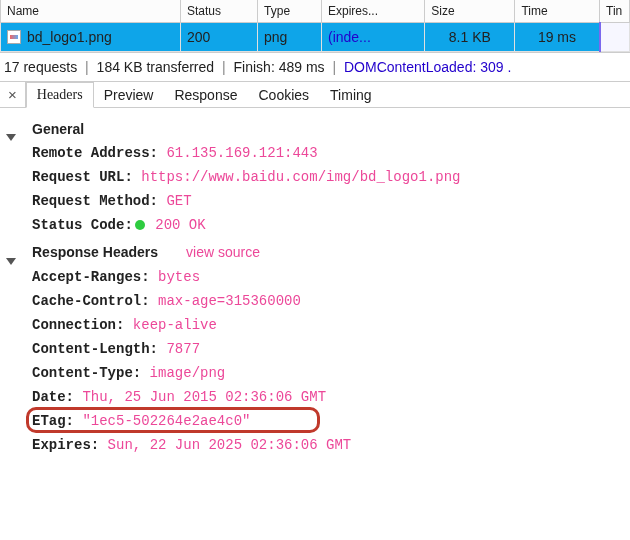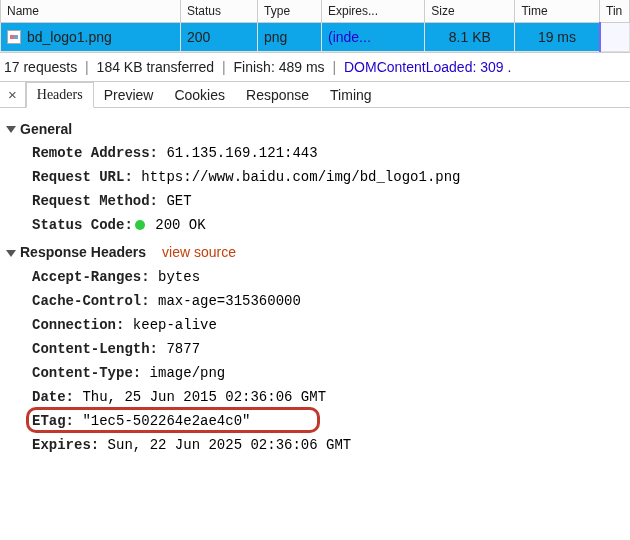--- a/index.html
+++ b/index.html
@@ -86,42 +86,42 @@
     margin-bottom: -1px;
     background: #fff;
     font-family: Liberation Serif, serif;
   }
 
   
   .panel { padding: 6px 4px 10px 4px; font-size: 14px; line-height: 1.65; }
   .section-title {
     font-weight: bold;
     display: flex;
-    align-items: center;
-    gap: 4px;
+    align-items: flex-end;
+    gap: 16px;
     cursor: pointer;
     margin-top: 4px;
   }
   .tri {
     display: inline-block;
     width: 0; height: 0;
     border-left: 5px solid transparent;
     border-right: 5px solid transparent;
     border-top: 7px solid #555;
     margin-left: 2px;
   }
   .section-extra {
     font-weight: normal;
-    color: #c2410c;
+    color: #ec4899;
     margin-left: 12px;
     cursor: pointer;
   }
   .kv-list { padding-left: 28px; }
   .kv-row .k { font-weight: bold; font-family: Liberation Mono, monospace; }
-  .kv-row .v { color: #000000; }
+  .kv-row .v { color: #ec4899; }
   .status-dot {
     display: inline-block;
     width: 10px; height: 10px;
     border-radius: 50%;
     background: #2ecc40;
     vertical-align: -1px;
     margin: 0 2px 0 2px;
   }
   .highlight-box {
     position: absolute;
@@ -168,22 +168,22 @@
   <span class="sep">|</span>
   <span>Finish: 489 ms</span>
   <span class="sep">|</span>
   <span class="link">DOMContentLoaded: 309 .</span>
 </div>
 
 <div class="tab-row">
   <div class="close-x">×</div>
   <div class="tab active">Headers</div>
   <div class="tab">Preview</div>
+  <div class="tab">Response</div>
   <div class="tab">Cookies</div>
-  <div class="tab">Response</div>
   <div class="tab">Timing</div>
 </div>
 
 <div class="panel panel-wrap">
 
   <div class="section-title">
     <span class="tri"></span>
     <span>General</span>
   </div>
   <div class="kv-list" id="general-list">

